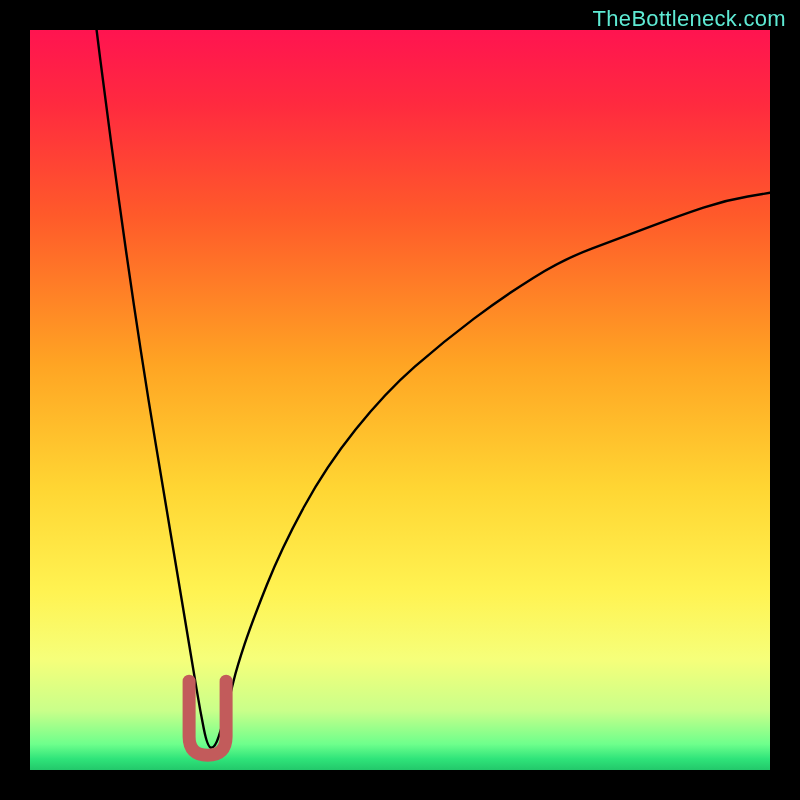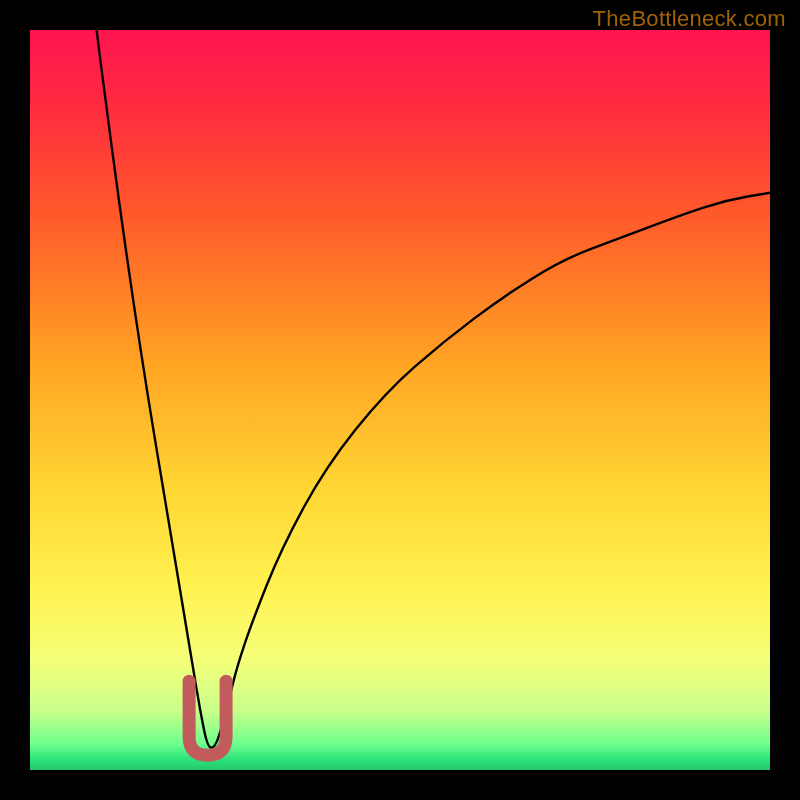--- a/index.html
+++ b/index.html
@@ -28,21 +28,21 @@
     left: 0; top: 0; width: 100%; height: 100%;
   }
   .curve-svg {
     position: absolute;
     left: 0; top: 0; width: 100%; height: 100%;
   }
   .watermark {
     position: absolute;
     top: 6px;
     right: 14px;
-    color: #a16207;
+    color: #5eead4;
     font-size: 22px;
     font-weight: 500;
     letter-spacing: 0.3px;
   }
 </style>
 </head>
 <body>
 
 <div class="frame">
 

